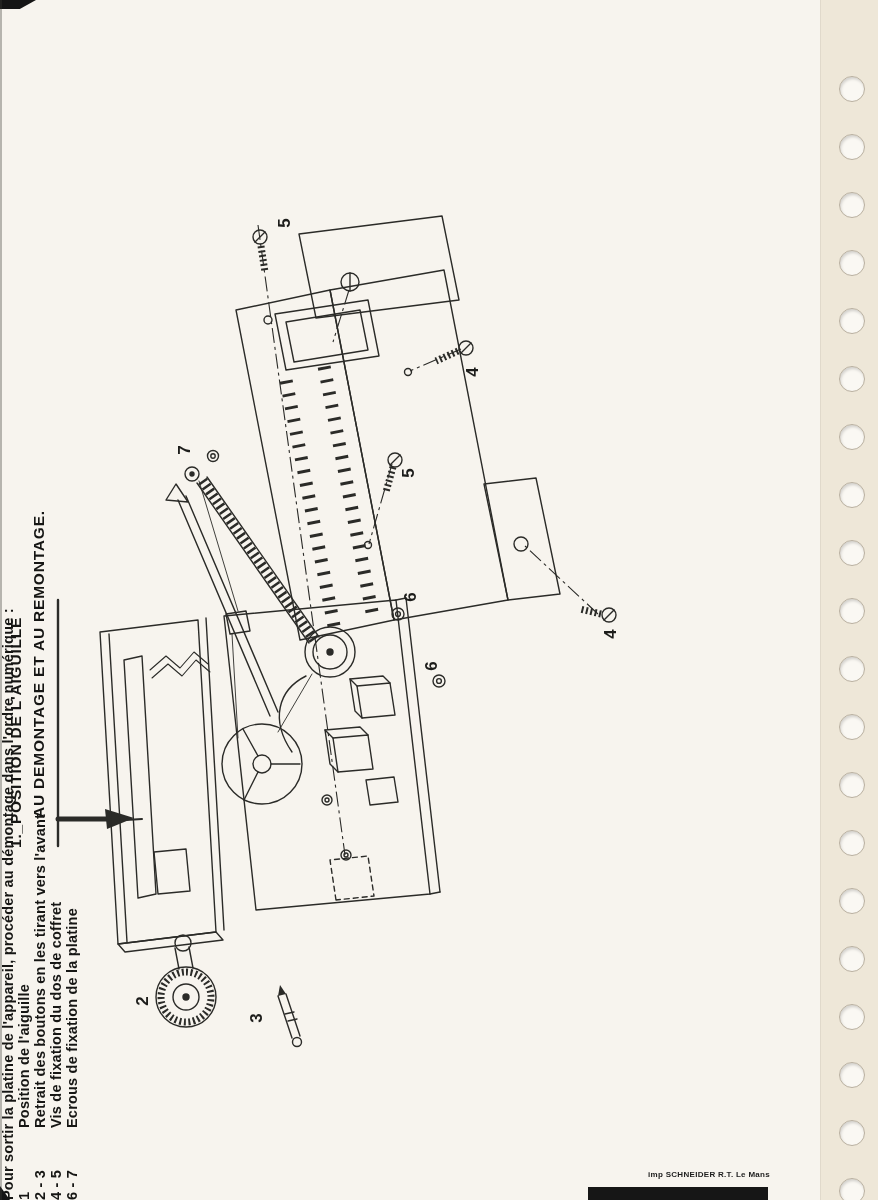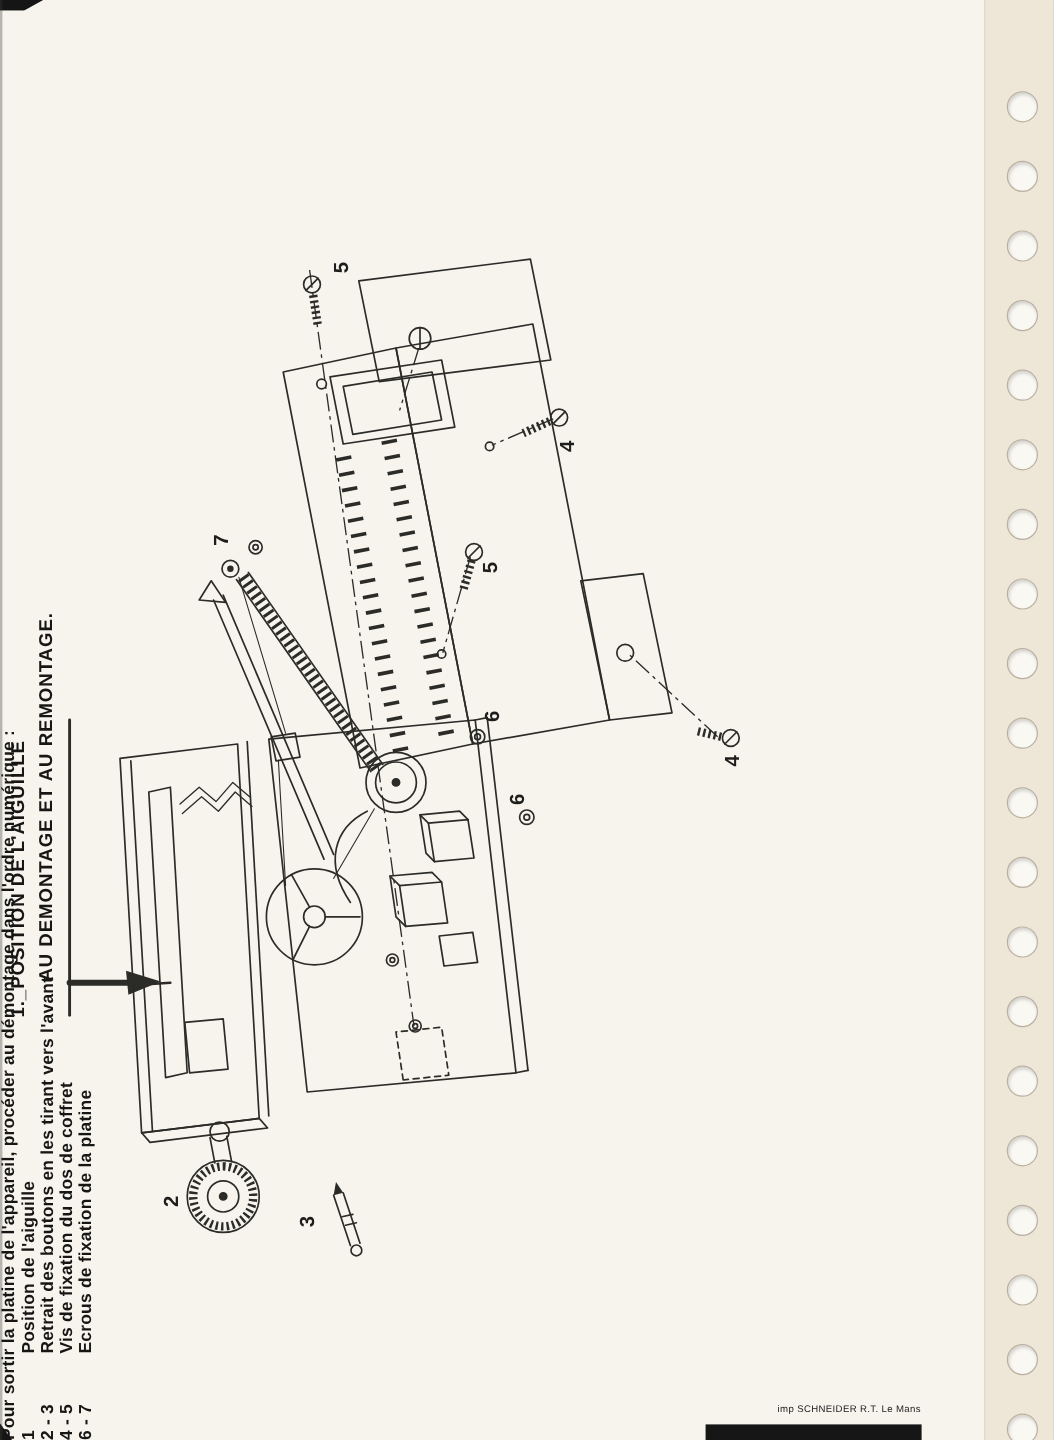--- a/index.html
+++ b/index.html
@@ -14,21 +14,21 @@
     background:#eee7d8;border-left:1px solid rgba(0,0,0,.06);}
   .hole{position:absolute;left:839px;width:24px;height:24px;border-radius:50%;
     background:#faf8f3;border:1px solid #b9b0a0;
     box-shadow:inset 1px 2px 3px rgba(0,0,0,.16);}
   .corner-tl{position:absolute;left:0;top:0;width:36px;height:9px;background:#151515;
     clip-path:polygon(0 0,100% 0,55% 100%,0 100%);}
   .corner-bl{position:absolute;left:0;top:1186px;width:10px;height:14px;background:#151515;
     clip-path:polygon(0 0,100% 100%,0 100%);}
   .left-edge{position:absolute;left:0;top:0;width:2px;height:100%;background:rgba(60,60,55,.35);}
   .bar-bottom{position:absolute;left:588px;top:1187px;width:180px;height:13px;background:#161616;}
-  .footer{position:absolute;left:648px;top:1170px;font-size:8px;font-weight:400;
+  .footer{position:absolute;left:648px;top:1170px;font-size:8px;font-weight:700;
     letter-spacing:.3px;color:#1c1c1c;white-space:nowrap;}
 
   
   .landscape{position:absolute;left:0;top:0;width:1200px;height:878px;
     transform-origin:0 0;transform:rotate(-90deg) translate(-1200px,0);}
   .landscape>*{position:absolute;}
 
   .title-block{left:352px;top:4px;font-weight:700;font-size:15.5px;
     letter-spacing:.8px;line-height:23px;white-space:nowrap;color:#161614;}
   .title-block .t2{padding-left:30px;}

